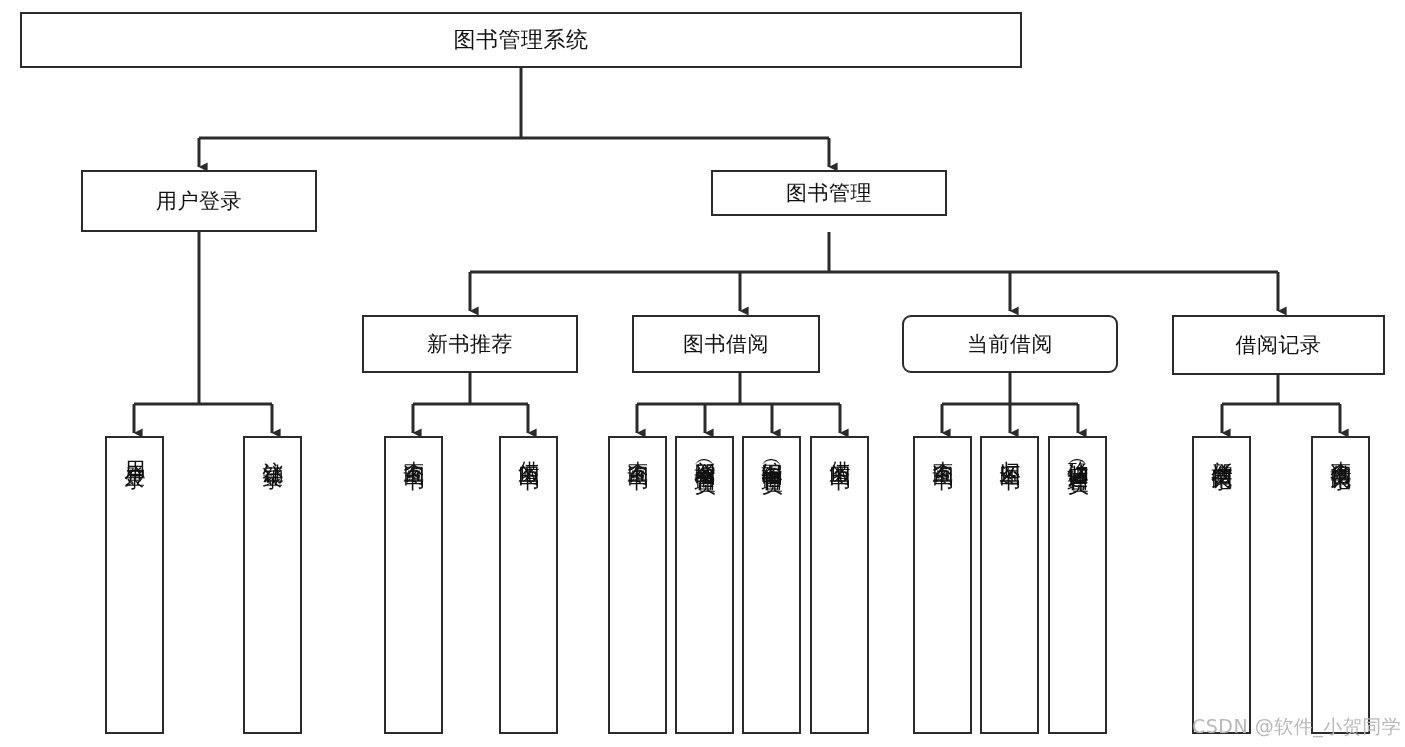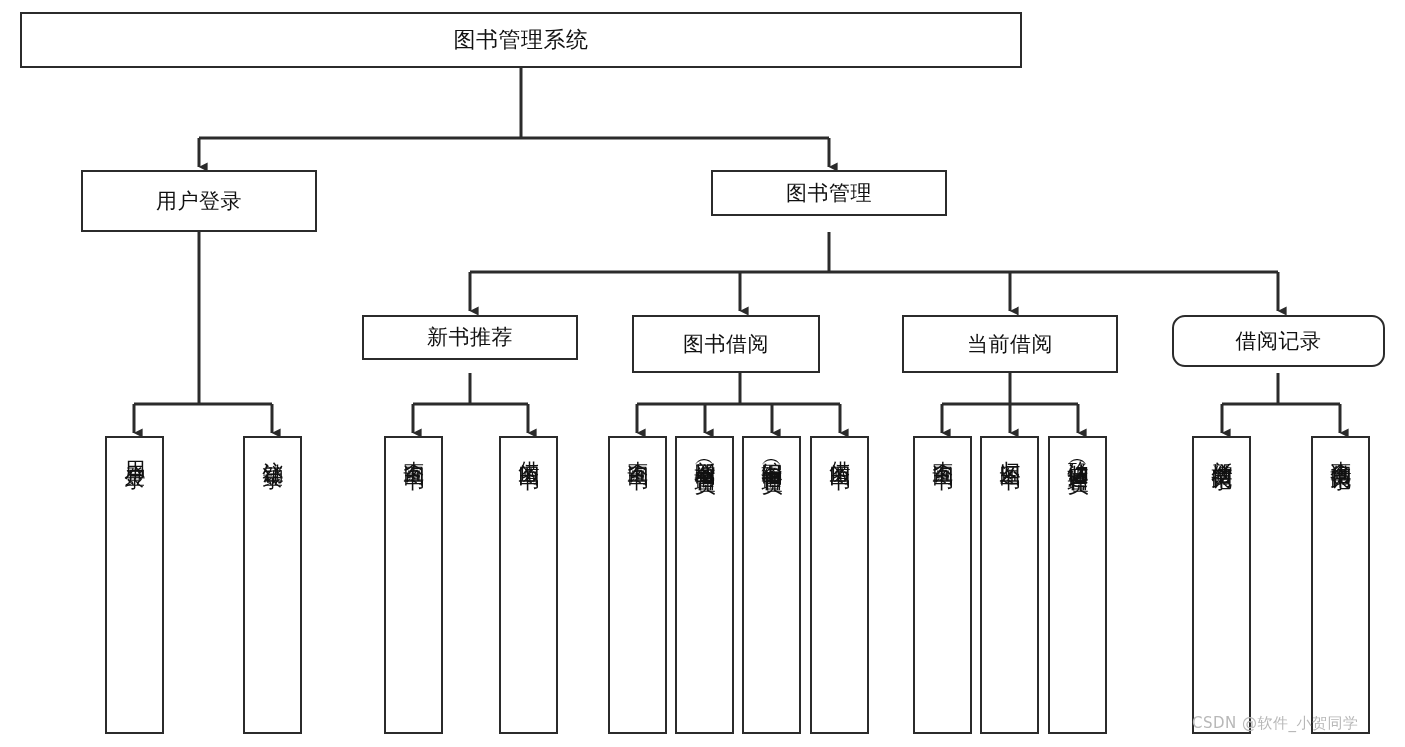--- a/index.html
+++ b/index.html
@@ -63,21 +63,21 @@
     letter-spacing: 3px;
     line-height: 1.0;
     white-space: nowrap;
     margin-top: 6px;
   }
   .v-node.tall-text .node-label {
     letter-spacing: 2px;
   }
   .watermark {
     position: absolute;
-    font-size: 15px;
+    font-size: 19px;
     color: #b8b8b8;
     white-space: nowrap;
     letter-spacing: 0.5px;
     font-family: "DejaVu Sans", "Liberation Sans", sans-serif;
   }
 </style>
 </head>
 <body>
 
 <div id="canvas">
@@ -139,33 +139,33 @@
   </div>
 
   <div class="node h-node" style="left:81px; top:170px; width:236px; height:62px;">
     <span class="node-label">用户登录</span>
   </div>
 
   <div class="node h-node" style="left:711px; top:170px; width:236px; height:46px;">
     <span class="node-label">图书管理</span>
   </div>
 
-  <div class="node h-node" style="left:362px; top:315px; width:216px; height:45px;">
+  <div class="node h-node" style="left:362px; top:315px; width:216px; height:58px;">
     <span class="node-label">新书推荐</span>
   </div>
 
   <div class="node h-node" style="left:632px; top:315px; width:188px; height:58px;">
     <span class="node-label">图书借阅</span>
   </div>
 
-  <div class="node h-node" style="left:902px; top:315px; width:216px; height:58px;">
+  <div class="node h-node" style="left:902px; top:315px; width:216px; height:58px;border-radius:9px;">
     <span class="node-label">当前借阅</span>
   </div>
 
-  <div class="node h-node" style="left:1172px; top:315px; width:213px; height:52px;border-radius:13px;">
+  <div class="node h-node" style="left:1172px; top:315px; width:213px; height:60px;">
     <span class="node-label">借阅记录</span>
   </div>
 
   <div class="node v-node" style="left:105px; top:436px; width:59px; height:298px;">
     <span class="node-label">用户登录</span>
   </div>
 
   <div class="node v-node" style="left:243px; top:436px; width:59px; height:298px;">
     <span class="node-label">注销登录</span>
   </div>

